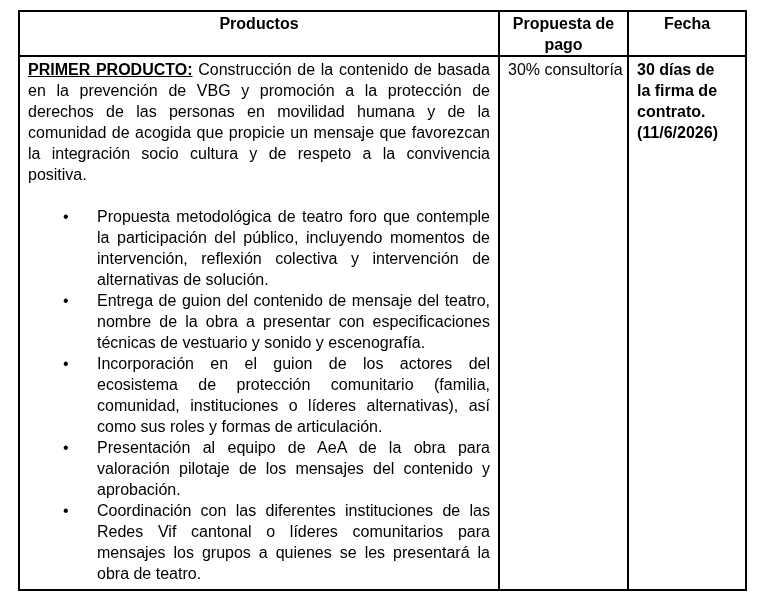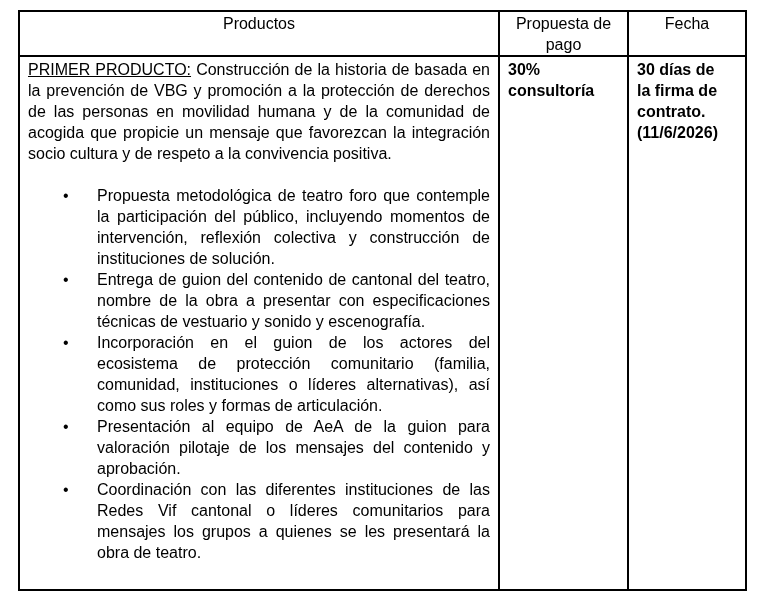--- a/index.html
+++ b/index.html
@@ -31,53 +31,53 @@
   th, td {
     border: 2px solid #000000;
     vertical-align: top;
     font-size: 16px;
     line-height: 21px;
     box-sizing: border-box;
   }
   thead tr { height: 40px; }
   tbody tr { height: 534px; }
   th {
-    font-weight: normal;
+    font-weight: bold;
     text-align: center;
     padding: 1px 4px 0 4px;
   }
   td.cell-products {
     padding: 2px 8px 2px 8px;
   }
   .intro {
     margin: 0;
     text-align: justify;
   }
   .product-title {
-    font-weight: normal;
+    font-weight: bold;
     text-decoration: underline;
   }
   ul.bullets {
     list-style: none;
     margin: 21px 0 0 0;
     padding: 0;
   }
   ul.bullets li {
     position: relative;
     padding-left: 69px;
     text-align: justify;
   }
   ul.bullets li::before {
     content: "\2022";
     position: absolute;
     left: 35px;
     top: 0;
   }
   td.cell-payment {
-    font-weight: bold;
+    font-weight: normal;
     padding: 2px 0 2px 8px;
   }
   td.cell-date {
     font-weight: bold;
     padding: 2px 20px 5px 8px;
   }
 </style>
 </head>
 <body>
 
@@ -91,26 +91,26 @@
     <thead>
       <tr>
         <th>Productos</th>
         <th>Propuesta de pago</th>
         <th>Fecha</th>
       </tr>
     </thead>
     <tbody>
       <tr>
         <td class="cell-products">
-          <p class="intro"><span class="product-title">PRIMER PRODUCTO:</span> <span>Construcción de la historia de basada en la prevención de VBG y promoción a la protección de derechos de las personas en movilidad humana y de la comunidad de acogida que propicie un mensaje que favorezcan la integración socio cultura y de respeto a la convivencia positiva.</span></p>
+          <p class="intro"><span class="product-title">PRIMER PRODUCTO:</span> <span>Construcción de la contenido de basada en la prevención de VBG y promoción a la protección de derechos de las personas en movilidad humana y de la comunidad de acogida que propicie un mensaje que favorezcan la integración socio cultura y de respeto a la convivencia positiva.</span></p>
           <ul class="bullets">
-              <li>Propuesta metodológica de teatro foro que contemple la participación del público, incluyendo momentos de intervención, reflexión colectiva y construcción de instituciones de solución.</li>
-              <li>Entrega de guion del contenido de cantonal del teatro, nombre de la obra a presentar con especificaciones técnicas de vestuario y sonido y escenografía.</li>
+              <li>Propuesta metodológica de teatro foro que contemple la participación del público, incluyendo momentos de intervención, reflexión colectiva y intervención de alternativas de solución.</li>
+              <li>Entrega de guion del contenido de mensaje del teatro, nombre de la obra a presentar con especificaciones técnicas de vestuario y sonido y escenografía.</li>
               <li>Incorporación en el guion de los actores del ecosistema de protección comunitario (familia, comunidad, instituciones o líderes alternativas), así como sus roles y formas de articulación.</li>
-              <li>Presentación al equipo de AeA de la guion para valoración pilotaje de los mensajes del contenido y aprobación.</li>
+              <li>Presentación al equipo de AeA de la obra para valoración pilotaje de los mensajes del contenido y aprobación.</li>
               <li>Coordinación con las diferentes instituciones de las Redes Vif cantonal o líderes comunitarios para mensajes los grupos a quienes se les presentará la obra de teatro.</li>
             </ul>
         </td>
         <td class="cell-payment">30% consultoría</td>
         <td class="cell-date">30 días de la firma de contrato. (11/6/2026)</td>
       </tr>
     </tbody>
   </table>
 </div>
 

